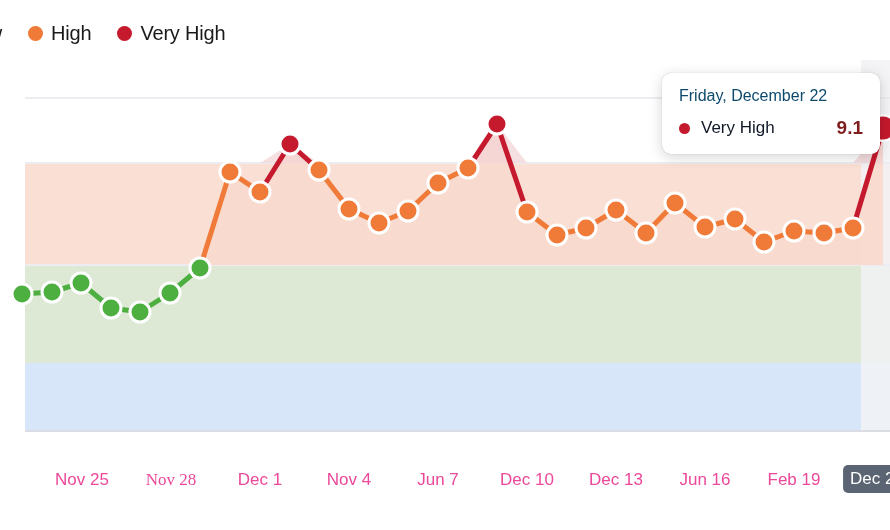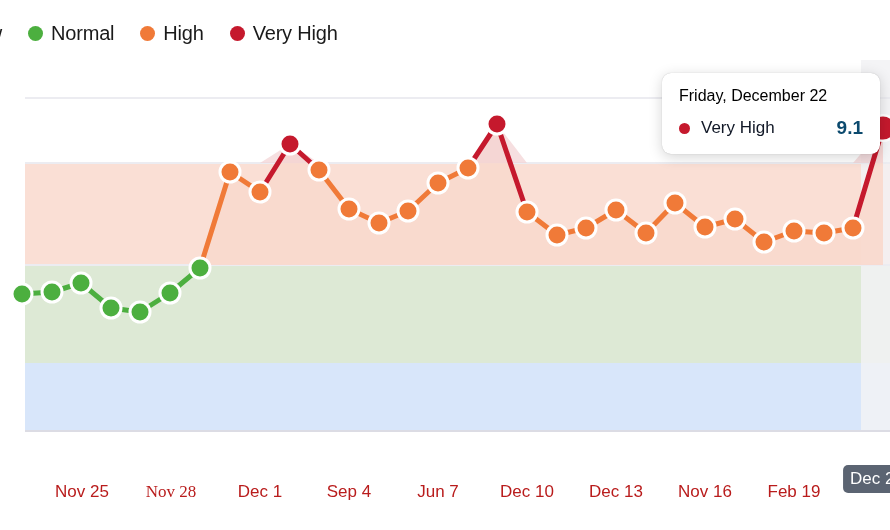--- a/index.html
+++ b/index.html
@@ -53,24 +53,24 @@
   #plot-svg { display: block; }
 
   
   #xaxis {
     position: absolute;
     left: 0; top: 470px;
     width: 890px; height: 32px;
   }
   .xtick {
     position: absolute;
-    top: 12px;
+    top: 0;
     transform: translateX(-50%);
     font-size: 17px;
-    color: #b91c1c;
+    color: #ec4899;
     white-space: nowrap;
     cursor: default;
   }
   .xtick.active {
     background: #5b6472;
     color: #ffffff;
     border-radius: 5px;
     padding: 4px 7px;
     top: -5px;
   }
@@ -80,21 +80,21 @@
     position: absolute;
     left: 662px; top: 73px;
     width: 218px;
     background: #ffffff;
     border-radius: 9px;
     box-shadow: 0 3px 14px rgba(0,0,0,0.17), 0 0 1px rgba(0,0,0,0.25);
     padding: 14px 17px 15px 17px;
   }
   #tooltip-title {
     font-size: 16px;
-    color: #000000;
+    color: #0c4a6e;
     margin-bottom: 12px;
     white-space: nowrap;
   }
   #tooltip-row {
     display: flex;
     align-items: center;
     white-space: nowrap;
   }
   #tooltip-dot {
     width: 11px; height: 11px;
@@ -113,24 +113,20 @@
   }
 </style>
 </head>
 <body>
 
 <div id="root">
 
   <div id="legend">
       <div class="legend-item">
         <span class="legend-label">Low</span>
-      </div>
-      <div class="legend-item">
-        <span class="legend-swatch" style="background: rgb(76, 175, 63);"></span>
-        <span class="legend-label">Normal</span>
       </div>
       <div class="legend-item">
         <span class="legend-swatch" style="background: rgb(240, 122, 56);"></span>
         <span class="legend-label">High</span>
       </div>
       <div class="legend-item">
         <span class="legend-swatch" style="background: rgb(197, 25, 45);"></span>
         <span class="legend-label">Very High</span>
       </div>
     </div>
@@ -237,31 +233,31 @@
         <circle cx="883" cy="68" r="14" fill="#ffffff"></circle>
         <circle cx="883" cy="68" r="11.5" fill="#c5192d"></circle>
         <line x1="25" x2="890" y1="371" y2="371" stroke="#dcdce4" stroke-width="2"></line>
       </svg>
   </div>
 
   <div id="xaxis">
       <div class="xtick" style="left: 82px;">Nov 25</div>
       <div class="xtick" style="left: 171px; font-family: Liberation Serif, serif;">Nov 28</div>
       <div class="xtick" style="left: 260px; text-align: right;">Dec 1</div>
-      <div class="xtick" style="left: 349px;">Sep 4</div>
+      <div class="xtick" style="left: 349px;">Nov 4</div>
       <div class="xtick" style="left: 438px;">Jun 7</div>
       <div class="xtick" style="left: 527px;">Dec 10</div>
       <div class="xtick" style="left: 616px;">Dec 13</div>
-      <div class="xtick" style="left: 705px;">Nov 16</div>
+      <div class="xtick" style="left: 705px;">Jun 16</div>
       <div class="xtick" style="left: 794px;">Feb 19</div>
       <div class="xtick active" style="left: 877px;">Dec 22</div>
     </div>
 
   <div id="tooltip">
     <div id="tooltip-title">Friday, December 22</div>
     <div id="tooltip-row">
       <span id="tooltip-dot" style="background: rgb(197, 25, 45);"></span>
       <span id="tooltip-label">Very High</span>
-      <span id="tooltip-value" style="color: #0c4a6e;">9.1</span>
+      <span id="tooltip-value" style="color: #7f1d1d;">9.1</span>
     </div>
   </div>
 
 </div>
 
 </body></html>

